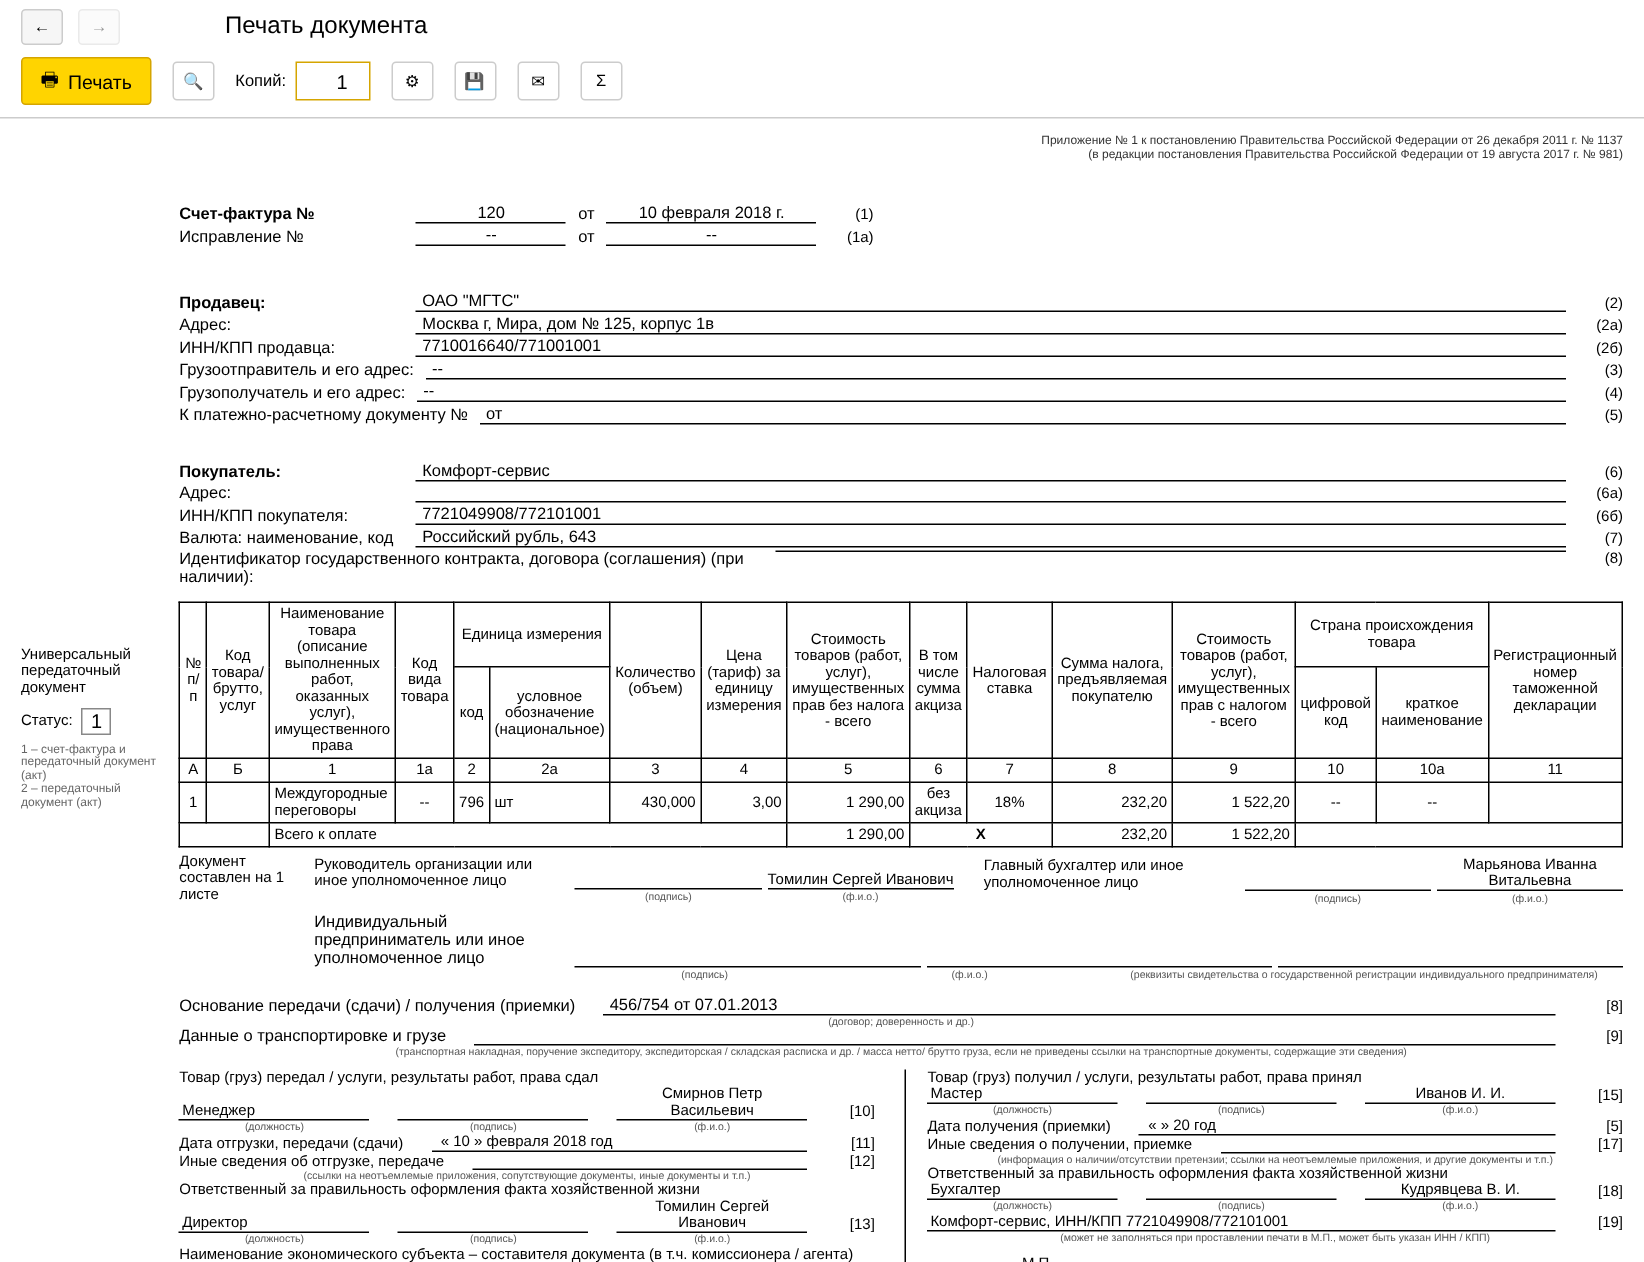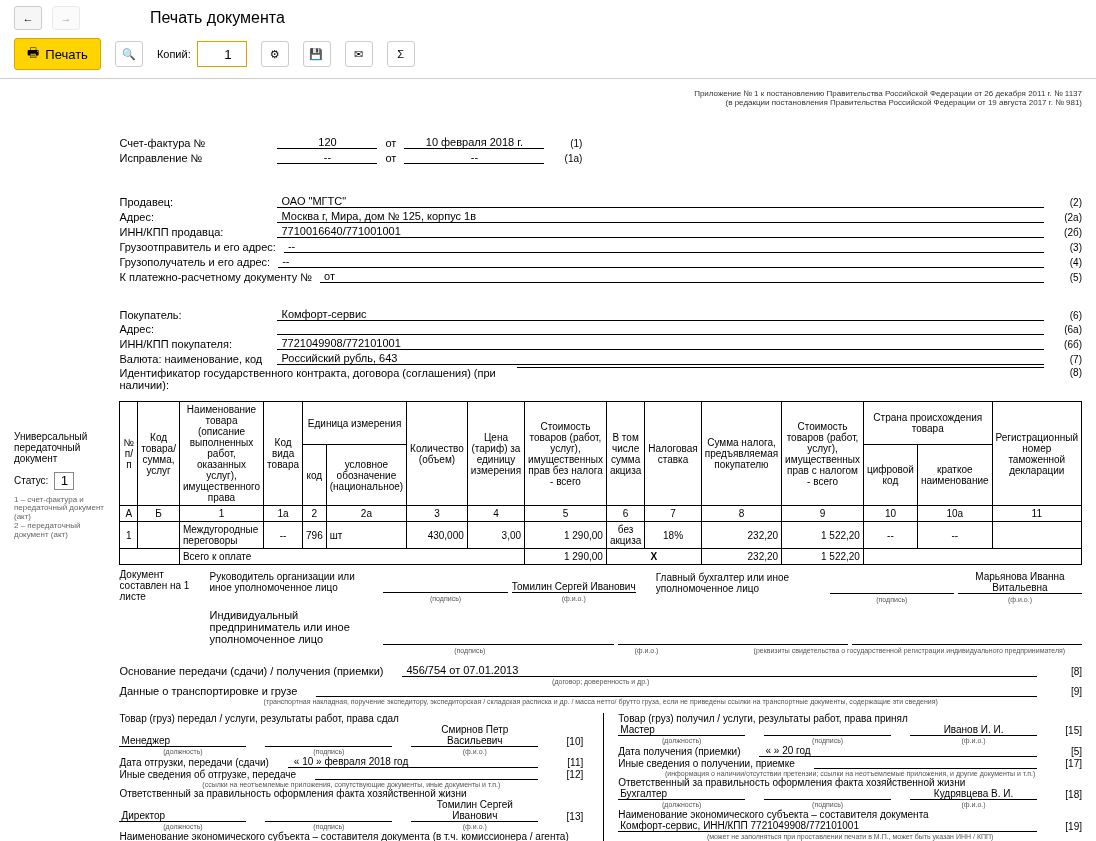--- a/index.html
+++ b/index.html
@@ -18,21 +18,21 @@
   .left-panel .status-row { margin-top:8px; display:flex; align-items:center; gap:6px; }
   .left-panel input { width:20px; height:18px; text-align:center; border:1px solid #888; }
   .left-panel .footnote { font-size:8px; color:#666; margin-top:6px; line-height:1.1; }
   .main-panel { flex:1; }
   .header-row { display:flex; gap:8px; align-items:flex-end; margin-bottom:2px; font-size:11px; }
   .header-row .lbl { min-width:150px; }
   .u { border-bottom:1px solid #000; text-align:center; display:inline-block; min-width:60px; }
   .u-long { flex:1; border-bottom:1px solid #000; padding-left:4px; }
   .line-num { width:30px; text-align:right; font-size:10px; }
   .appendix { font-size:8px; text-align:right; color:#333; margin-bottom:6px; }
-  .bold { font-weight:normal;margin-top:24px; }
+  .bold { font-weight:bold;margin-top:24px; }
   table.main { border-collapse:collapse; width:100%; margin-top:10px; font-size:10px; }
   table.main th, table.main td { border:1px solid #000; padding:2px 3px; vertical-align:middle; text-align:center; }
   table.main th { font-weight:normal; }
   .sign-block { display:flex; gap:20px; margin-top:6px; font-size:10px; }
   .sign-col { flex:1; }
   .sign-line { display:flex; align-items:flex-end; gap:4px; margin-bottom:2px; }
   .sign-line .fill { flex:1; border-bottom:1px solid #000; text-align:center; }
   .tiny { font-size:7px; color:#555; text-align:center; }
   .two-col { display:flex; gap:20px; margin-top:8px; }
   .two-col > div { flex:1; font-size:10px; }
@@ -154,21 +154,21 @@
     <div class="header-row" style="align-items:flex-start">
       <span style="max-width:390px">Идентификатор государственного контракта, договора (соглашения) (при наличии):</span>
       <span class="u-long"></span>
       <span class="line-num">(8)</span>
     </div>
 
     <table class="main">
       <thead>
         <tr>
           <th rowspan="2">№ п/п</th>
-          <th rowspan="2">Код товара/ сумма, услуг</th>
+          <th rowspan="2">Код товара/ брутто, услуг</th>
           <th rowspan="2" style="width:170px">Наименование товара (описание выполненных работ, оказанных услуг), имущественного права</th>
           <th rowspan="2">Код вида товара</th>
           <th colspan="2">Единица измерения</th>
           <th rowspan="2">Количество (объем)</th>
           <th rowspan="2">Цена (тариф) за единицу измерения</th>
           <th rowspan="2">Стоимость товаров (работ, услуг), имущественных прав без налога - всего</th>
           <th rowspan="2">В том числе сумма акциза</th>
           <th rowspan="2">Налоговая ставка</th>
           <th rowspan="2">Сумма налога, предъявляемая покупателю</th>
           <th rowspan="2">Стоимость товаров (работ, услуг), имущественных прав с налогом - всего</th>
@@ -366,21 +366,20 @@
             <span class="fill"></span>
             <span class="fill">Кудрявцева В. И.</span>
             <span class="rn">[18]</span>
           </div>
         <div class="row-line">
             <span class="tiny" style="flex:1">(должность)</span>
             <span class="tiny" style="flex:1">(подпись)</span>
             <span class="tiny" style="flex:1">(ф.и.о.)</span>
             <span class="rn"></span>
           </div>
-        <div>Наименование экономического субъекта – составителя документа</div>
         <div class="row-line">
             <span class="fill" style="text-align:left">Комфорт-сервис, ИНН/КПП 7721049908/772101001</span>
             <span class="rn">[19]</span>
           </div>
         <div class="tiny">(может не заполняться при проставлении печати в М.П., может быть указан ИНН / КПП)</div>
         <div class="mp">М.П.</div>
       </div>
     </div>
   </div>
 </div>

